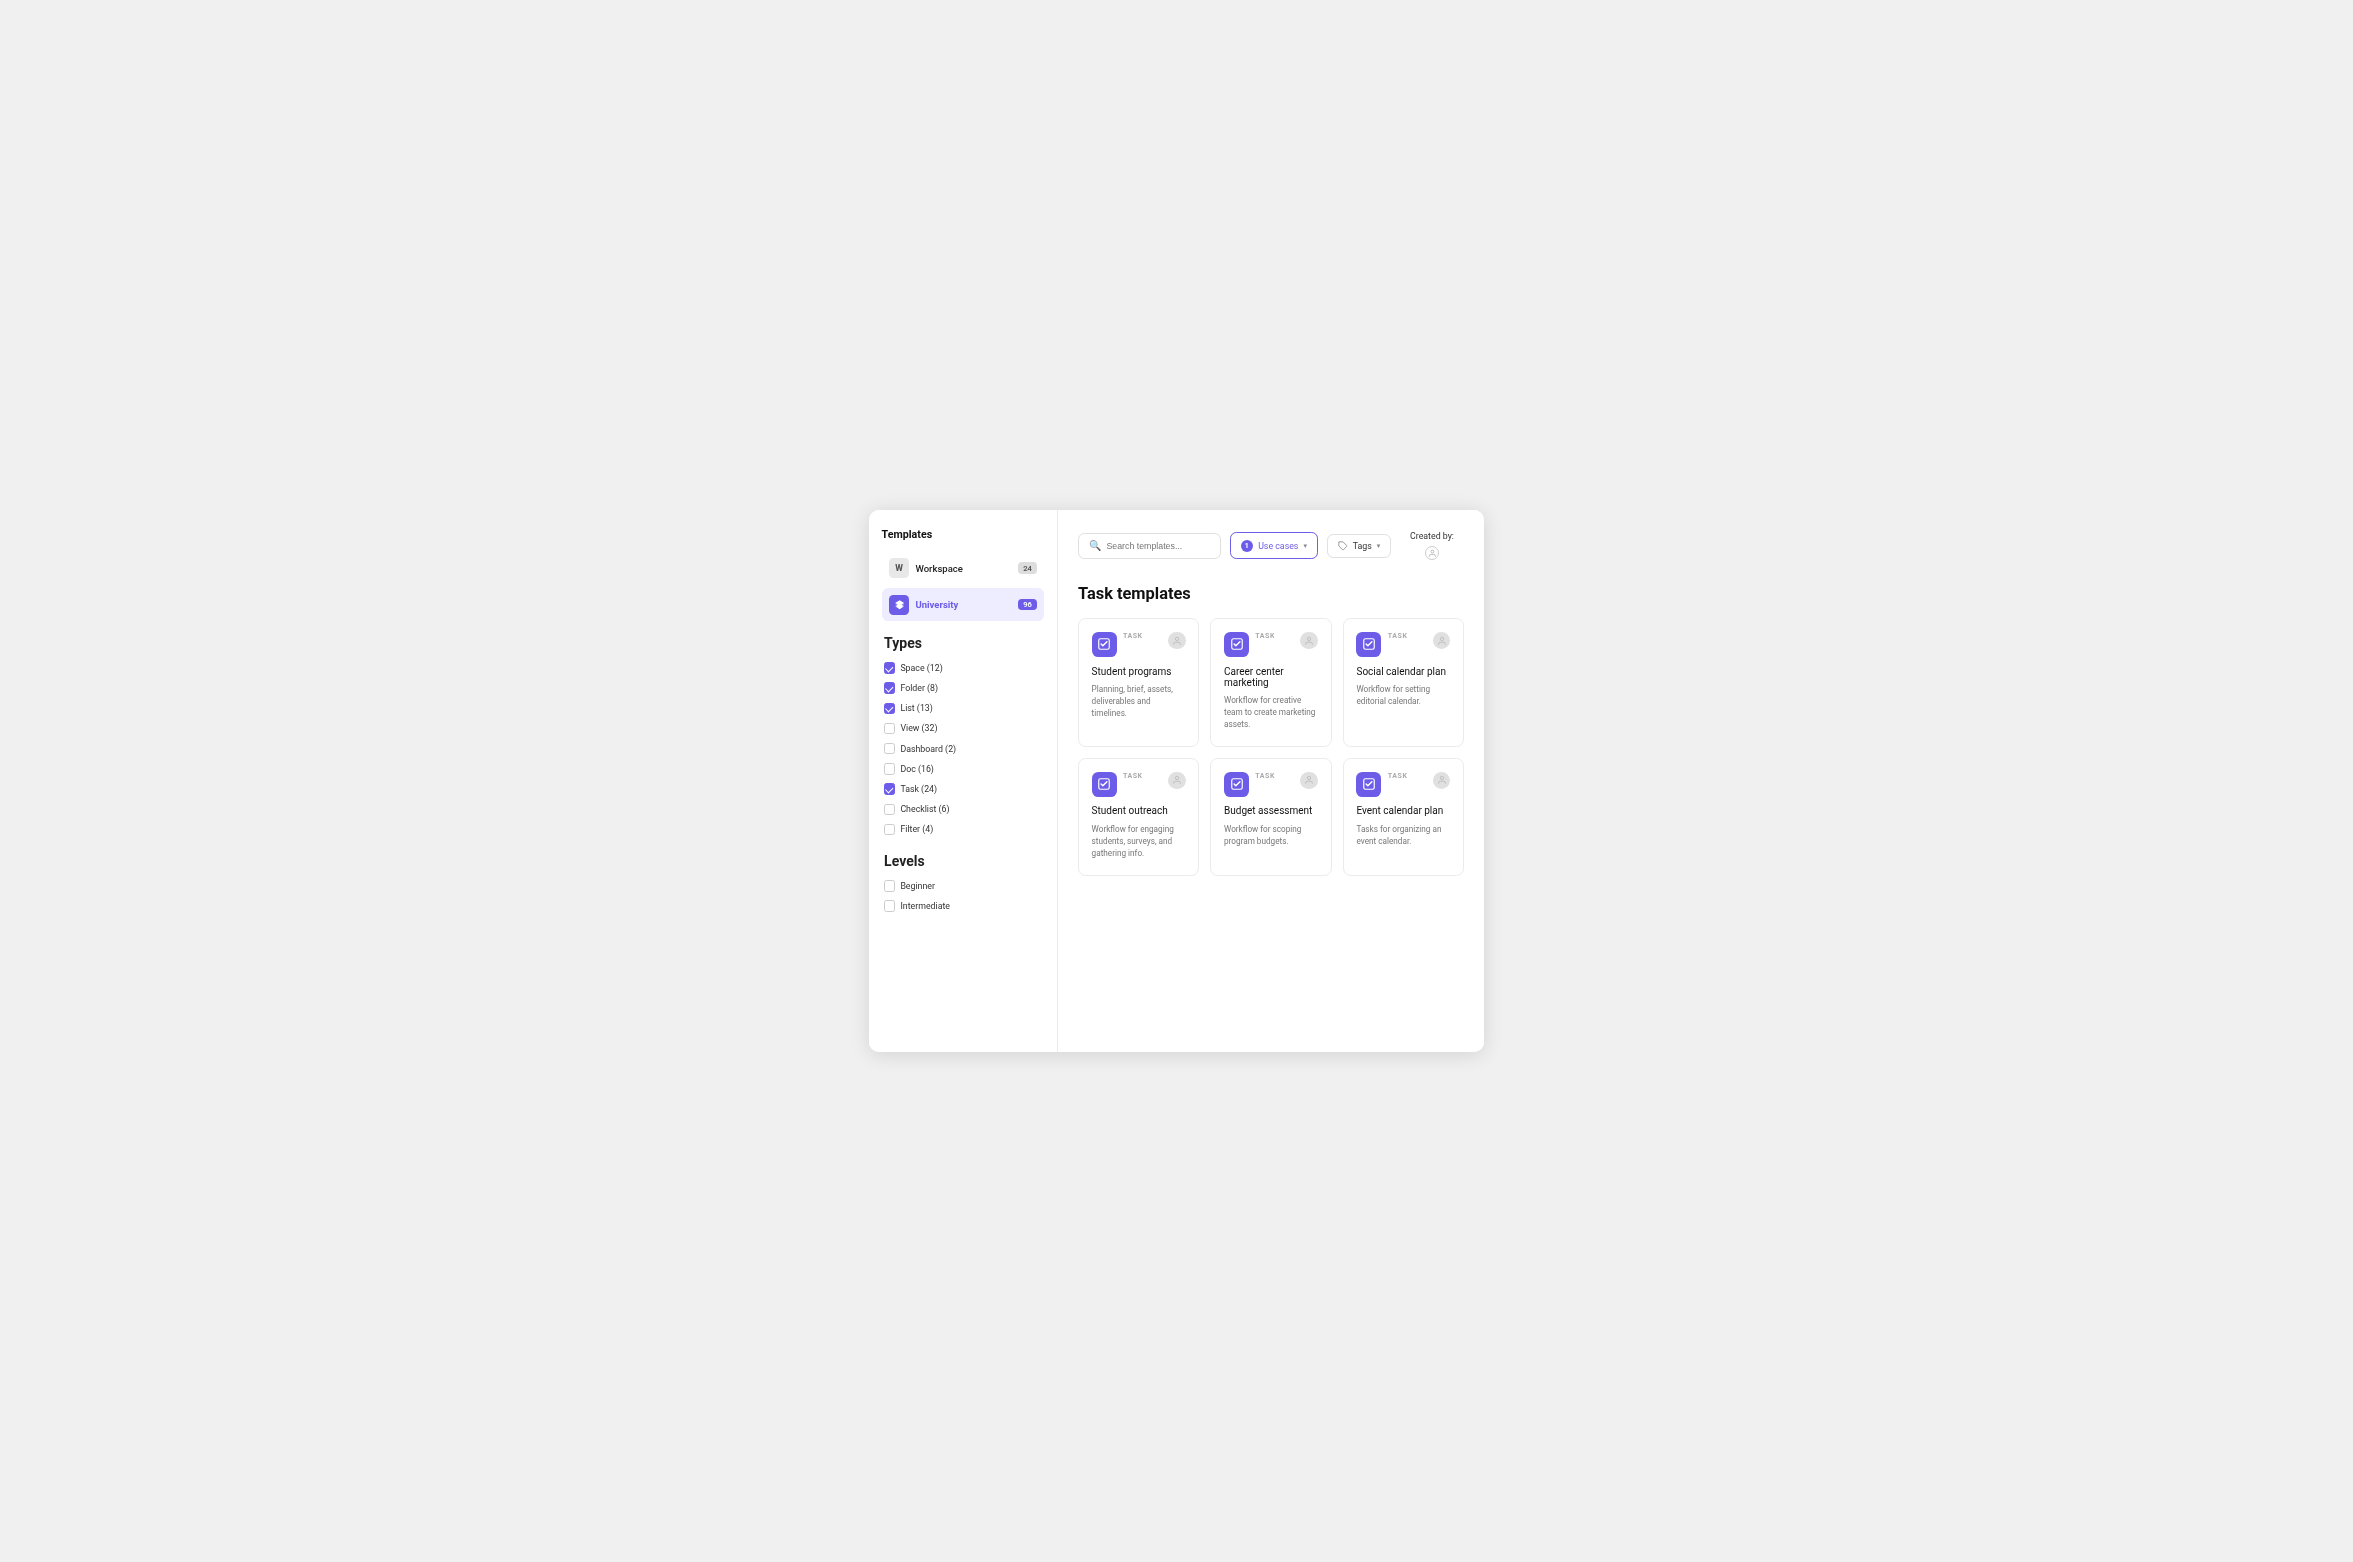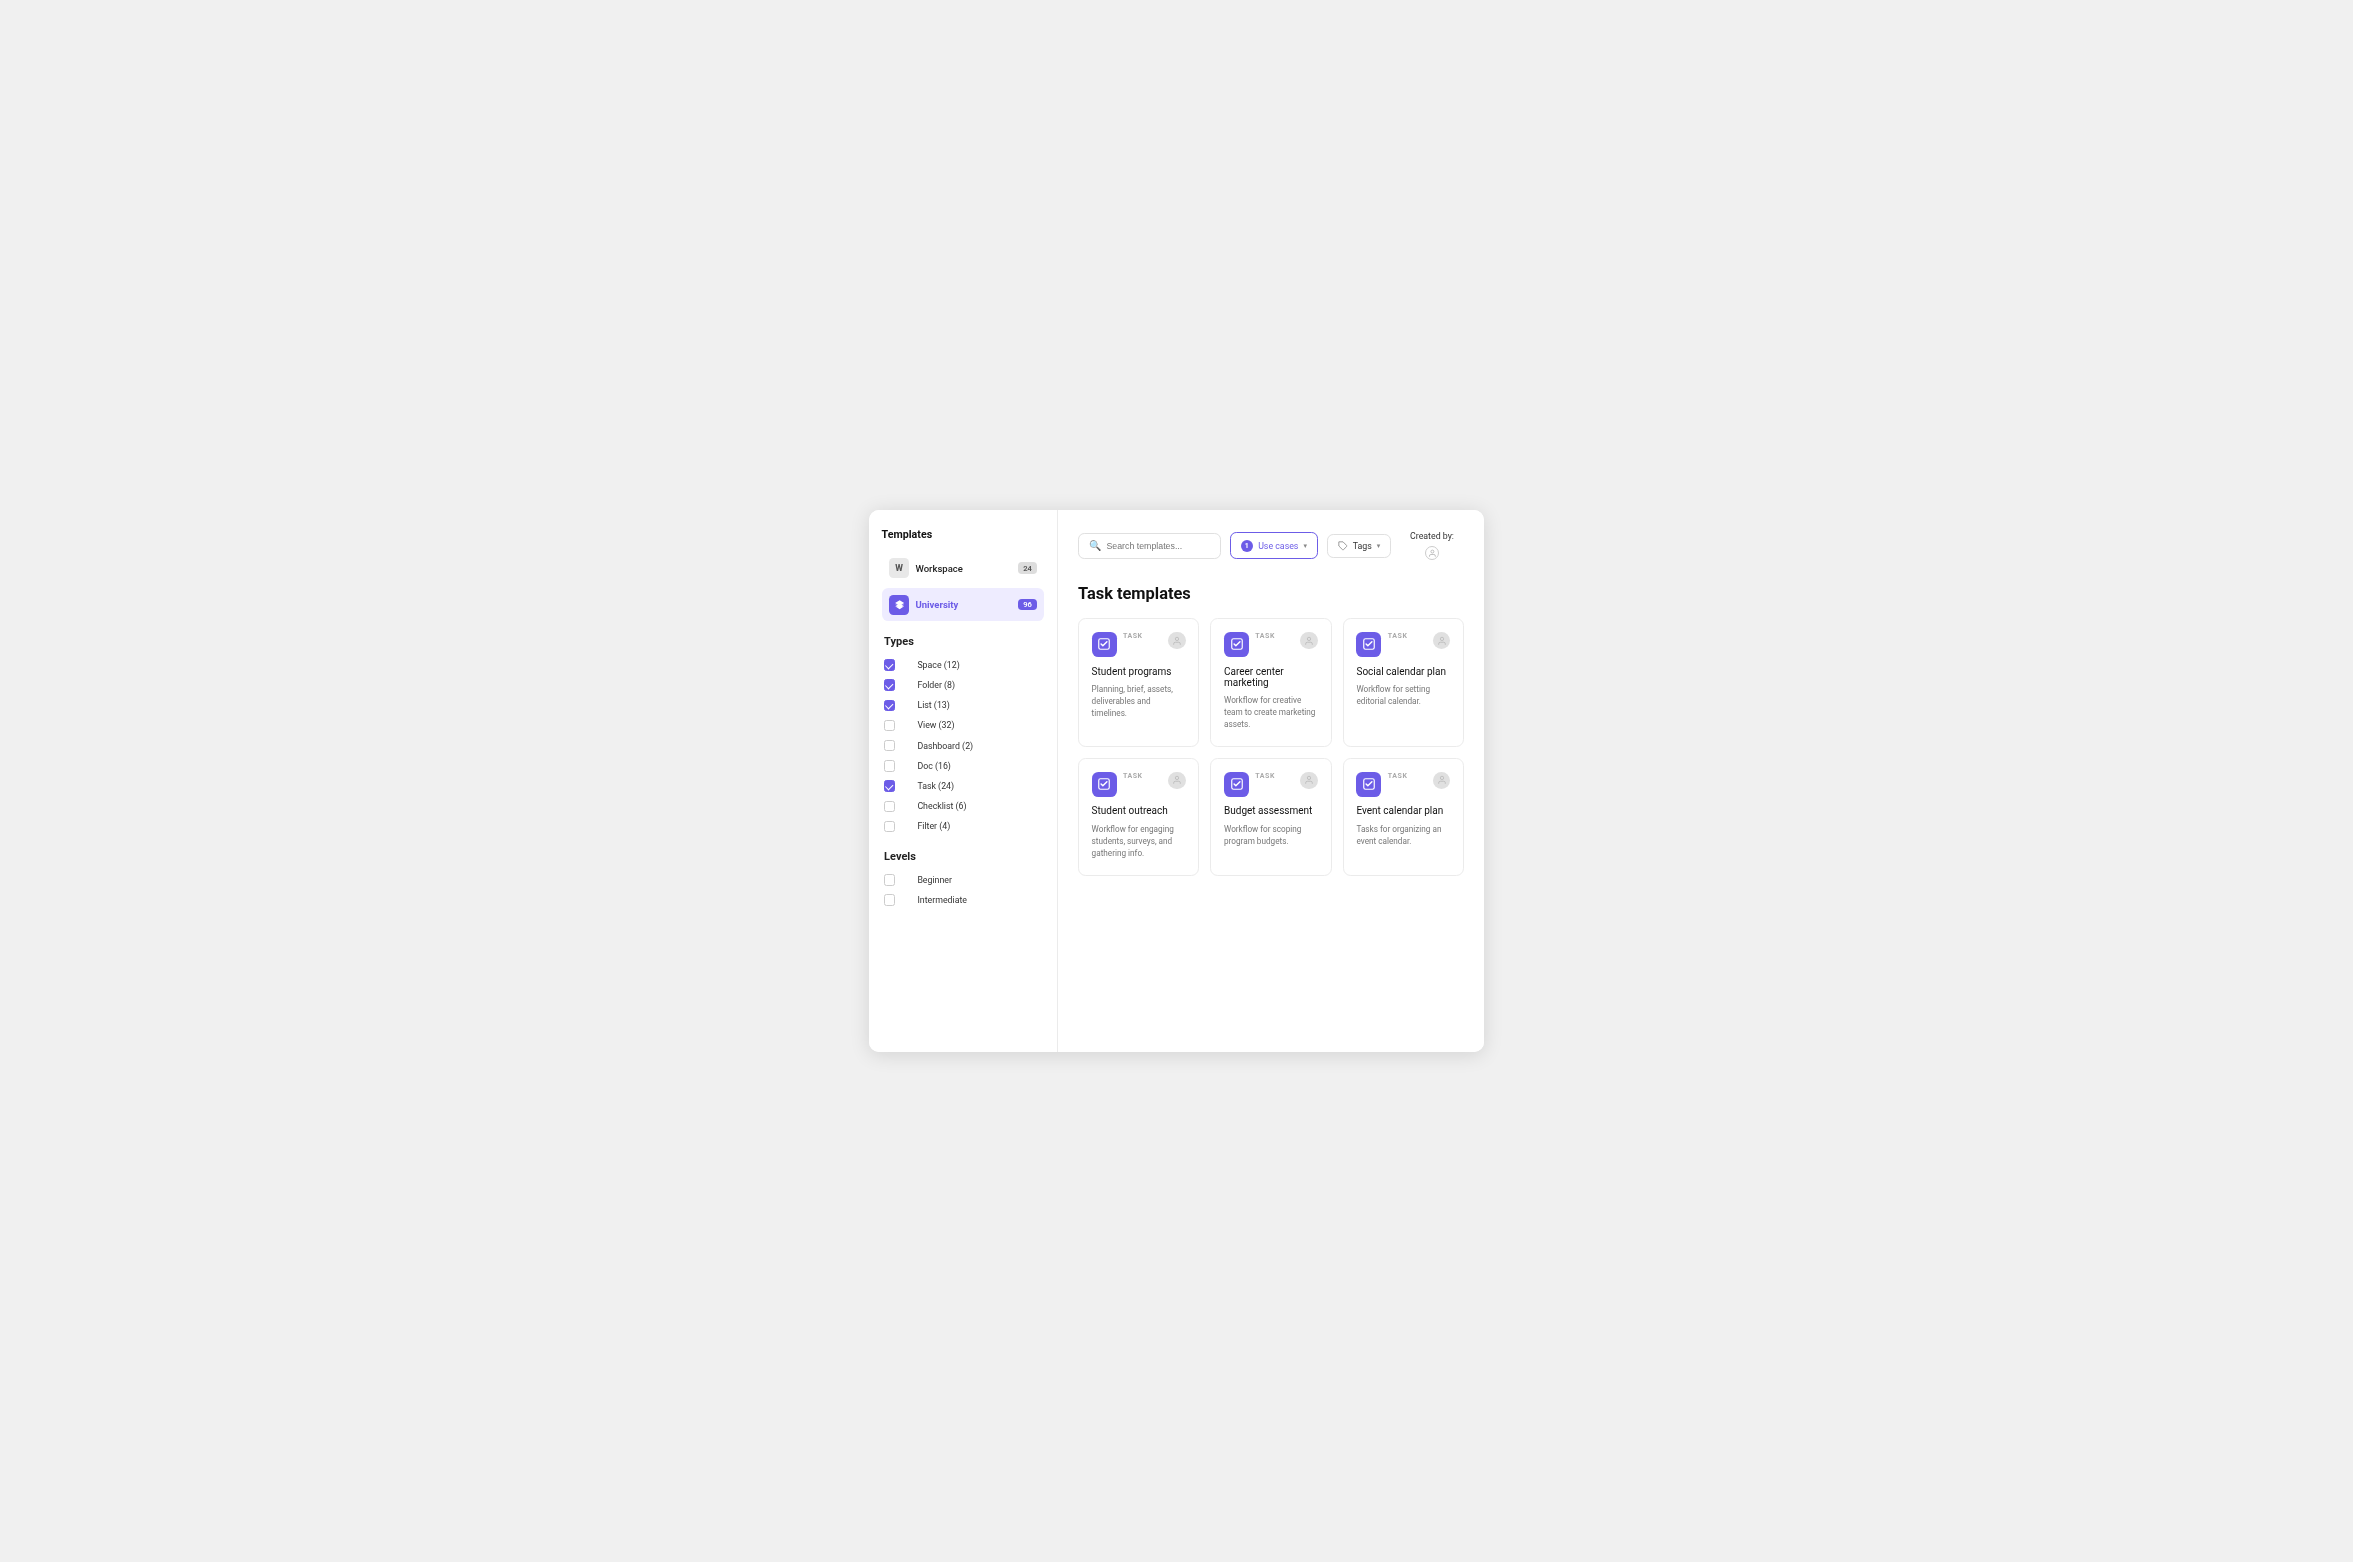--- a/index.html
+++ b/index.html
@@ -94,29 +94,29 @@
       padding: 1.3px 5px;
       border-radius: 3.8px;
       background: #ddd;
       color: #555;
     }
     .sidebar-category-item.active .category-badge {
       background: #6c5ce7;
       color: #fff;
     }
     .section-title {
-      font-size: 11px;
+      font-size: 14px;
       font-weight: 700;
       color: #222;
       margin: 14px 0 7.6px 2.5px;
     }
     .filter-item {
       display: flex;
       align-items: center;
-      gap: 22px;
+      gap: 5px;
       padding: 3.8px 2.5px;
       cursor: pointer;
       border-radius: 3.8px;
       margin-bottom: 1.3px;
     }
     .checkbox {
       width: 11.3px;
       height: 11.3px;
       border: 1.3px solid #ccc;
       border-radius: 2.5px;

